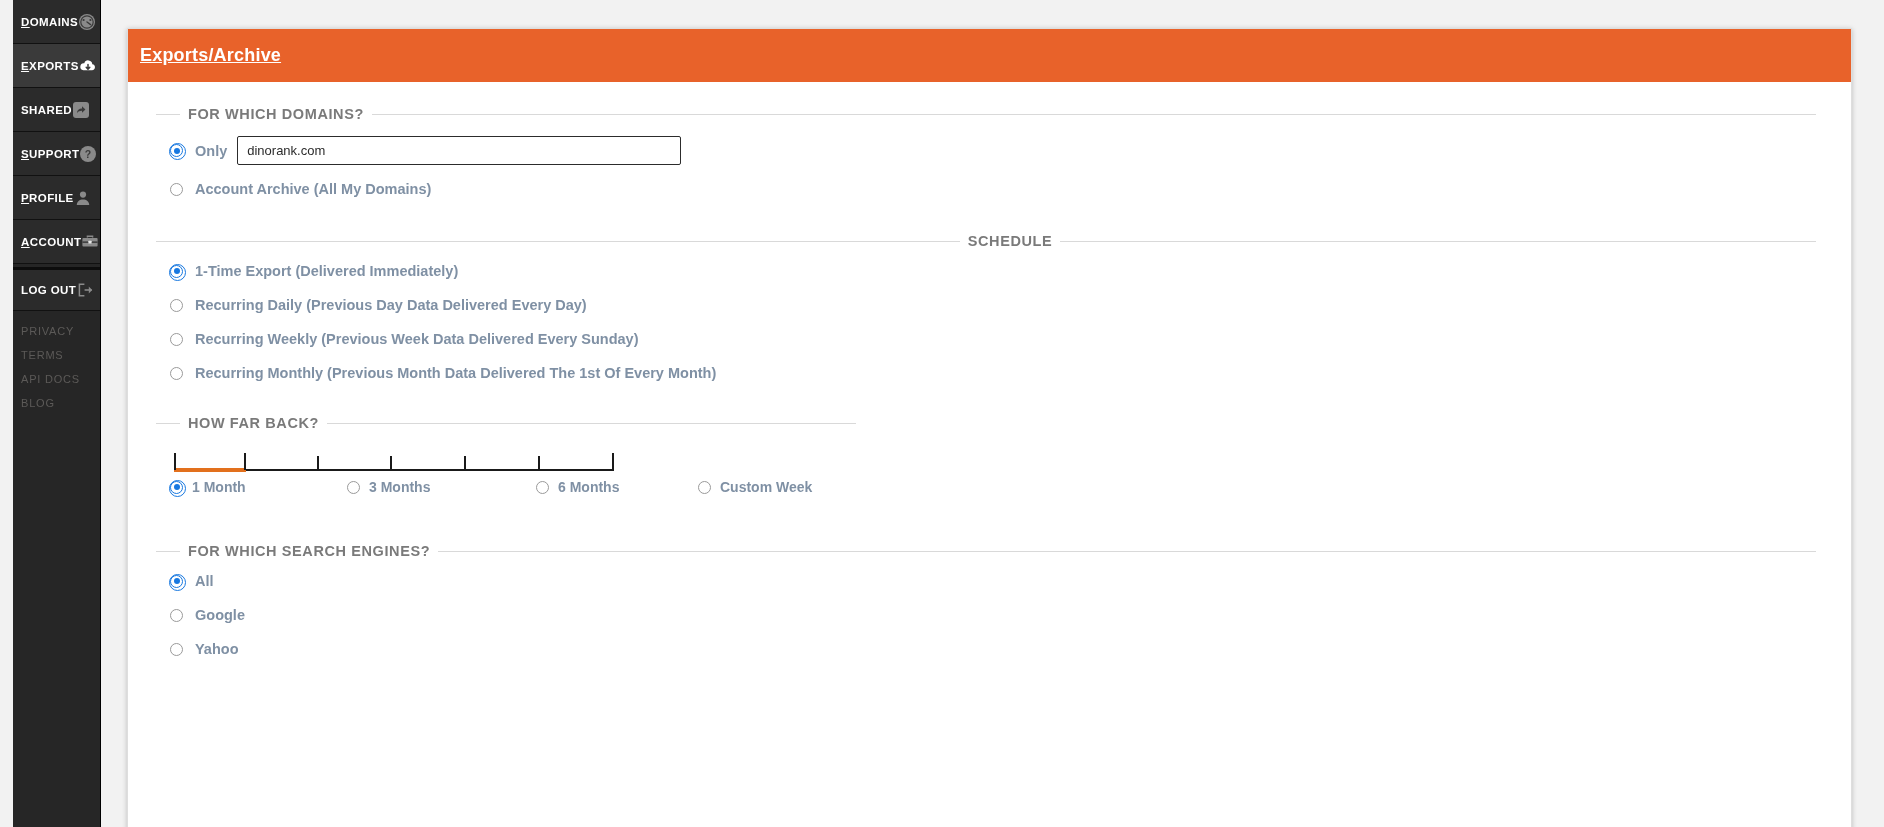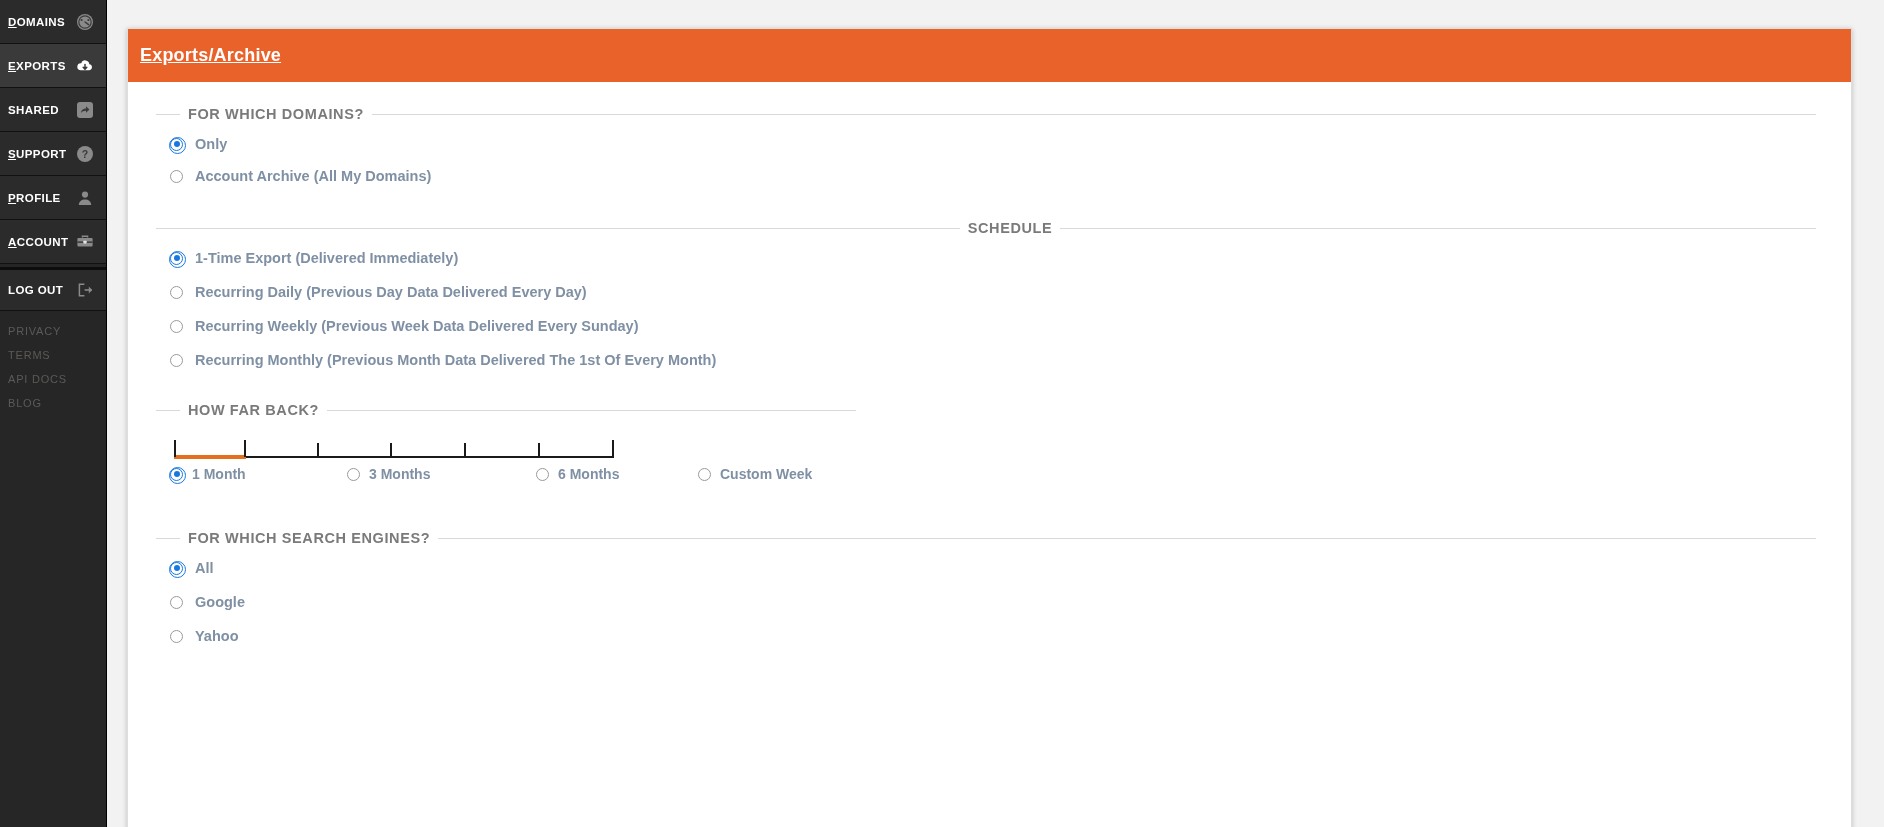--- a/index.html
+++ b/index.html
@@ -8,22 +8,22 @@
     width: 1884px; height: 827px;
     overflow: hidden;
     background: #f2f2f2;
     font-family: "Liberation Sans", sans-serif;
   }
 
   #app { position: relative; width: 1884px; height: 827px; }
 
   
   #sidebar {
-    position: absolute; left: 0; top: 0;
-    width: 107px; height: 827px;
+    position: absolute; left: 13px; top: 0;
+    width: 88px; height: 827px;
     background: #262626;
     border-right: 1px solid #000;
   }
   .nav-item {
     position: relative;
     height: 44px;
     display: flex;
     align-items: center;
     justify-content: space-between;
     padding: 0 12px 0 8px;
@@ -302,20 +302,21 @@
     </div>
 
     <div id="panel-body">
 
       <fieldset class="fs sec-domains">
         <legend>FOR WHICH DOMAINS?</legend>
         <div class="fs-inner">
           <div class="only-row">
             <span class="rad on"></span>
             <span class="rlabel">Only</span>
+            <input id="domain-input" type="text" value="dinorank.com" style="">
           </div>
           <div class="radio-row">
             <span class="rad"></span>
             <span class="rlabel">Account Archive (All My Domains)</span>
           </div>
         </div>
       </fieldset>
 
       <fieldset class="fs sec-schedule">
         <legend>SCHEDULE</legend>

